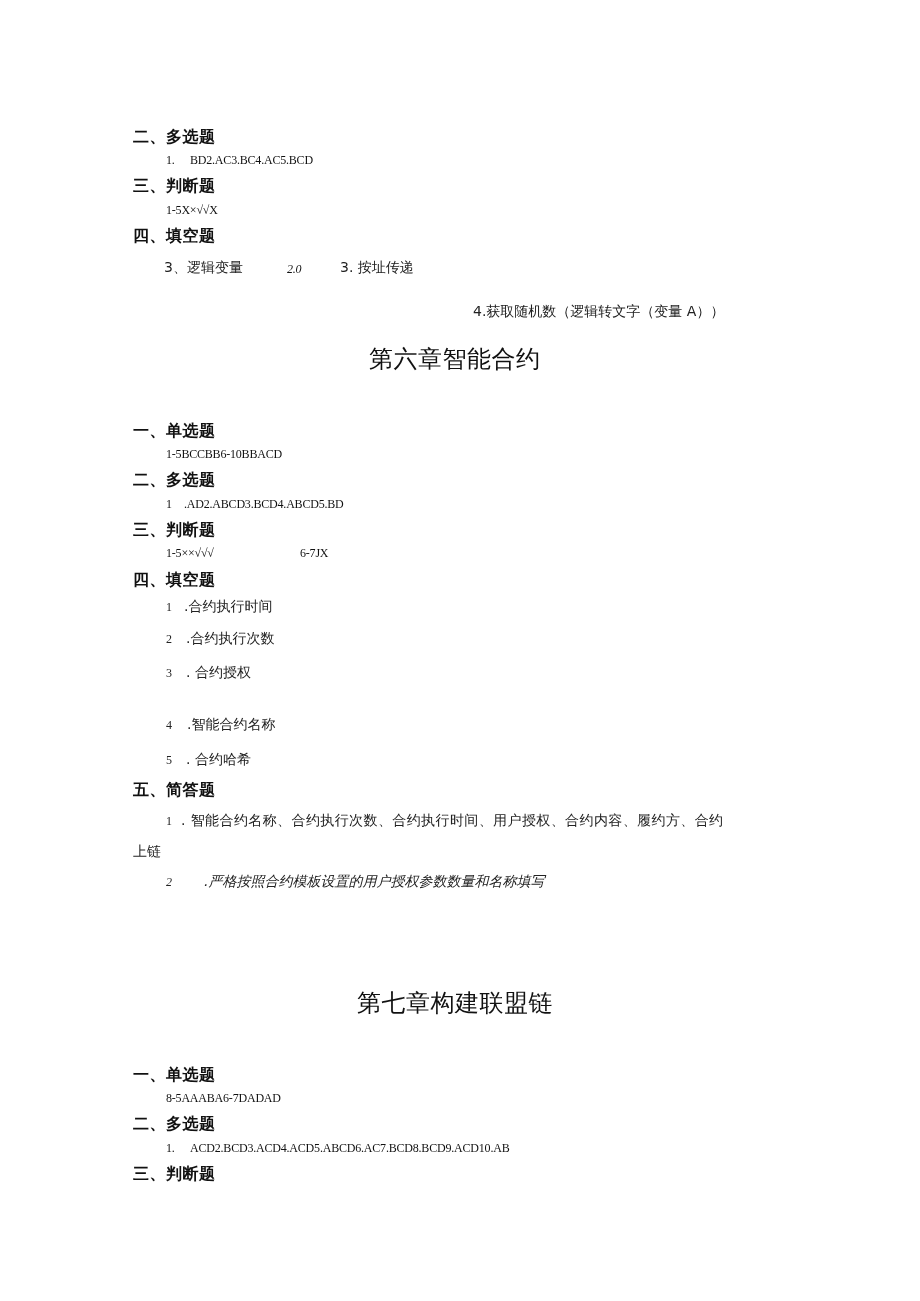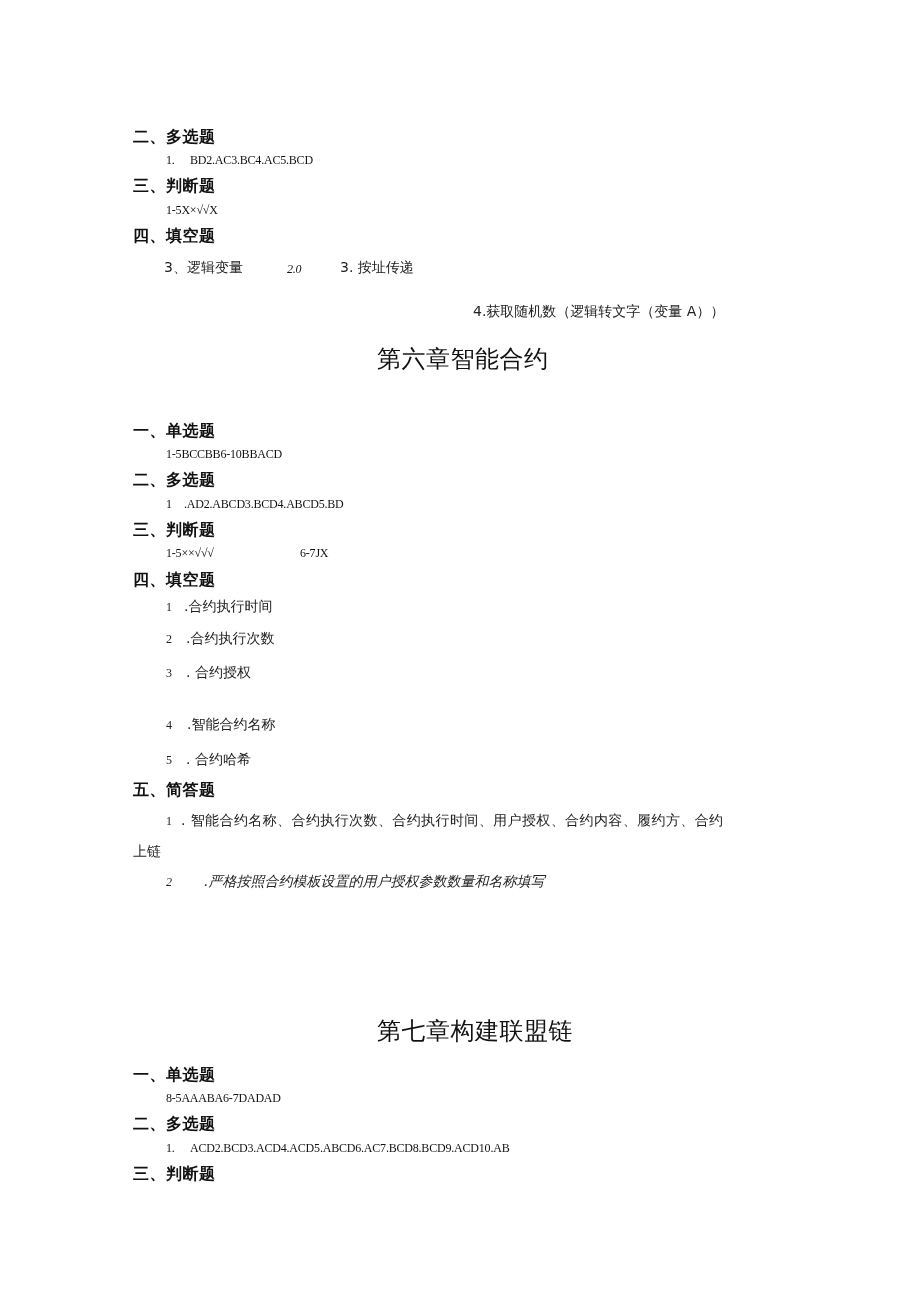--- a/index.html
+++ b/index.html
@@ -59,21 +59,21 @@
 
 <div class="abs heading" style="left:133px; top:176px;">三、判断题</div>
 <div class="abs ans" style="left:166px; top:203px;">1-5X×√√X</div>
 
 <div class="abs heading" style="left:133px; top:226px;">四、填空题</div>
 <div class="abs fill" style="left:164px; top:259px;">3、逻辑变量</div>
 <div class="abs ans" style="left:287px; top:262px;font-style:italic;">2.0</div>
 <div class="abs fill" style="left:340px; top:259px;">3. 按址传递</div>
 <div class="abs fill" style="left:473px; top:260px;margin-top:43px;">4.获取随机数（逻辑转文字（变量 A））</div>
 
-<div class="abs chapter" style="left:377px; top:343px;">第六章智能合约</div>
+<div class="abs chapter" style="left:369px; top:343px;">第六章智能合约</div>
 
 <div class="abs heading" style="left:133px; top:421px;">一、单选题</div>
 <div class="abs ans" style="left:166px; top:447px;">1-5BCCBB6-10BBACD</div>
 
 <div class="abs heading" style="left:133px; top:470px;">二、多选题</div>
 <div class="abs ans" style="left:166px; top:497px;">1</div>
 <div class="abs ans" style="left:184px; top:497px;">.AD2.ABCD3.BCD4.ABCD5.BD</div>
 
 <div class="abs heading" style="left:133px; top:520px;">三、判断题</div>
 <div class="abs ans" style="left:166px; top:546px;">1-5××√√√</div>
@@ -100,21 +100,21 @@
 <div class="abs heading" style="left:133px; top:780px;">五、简答题</div>
 
 <div class="abs para" style="left:166px; top:812px;">
   <span class="num" style="font-family:'Liberation Serif', serif; font-size:12px; display:inline-block; width:15px;">1</span><span style="letter-spacing:0.4px;">. 智能合约名称、合约执行次数、合约执行时间、用户授权、合约内容、履约方、合约</span>
 </div>
 <div class="abs para" style="left:133px; top:843px;">上链</div>
 <div class="abs para" style="left:166px; top:873px;font-style:italic;">
   <span class="num" style="font-family:'Liberation Serif', serif; font-size:12px; display:inline-block; width:38px;">2</span><span>.严格按照合约模板设置的用户授权参数数量和名称填写</span>
 </div>
 
-<div class="abs chapter" style="left:377px; top:987px;margin-top:28px;">第七章构建联盟链</div>
+<div class="abs chapter" style="left:357px; top:987px;">第七章构建联盟链</div>
 
 <div class="abs heading" style="left:133px; top:1065px;">一、单选题</div>
 <div class="abs ans" style="left:166px; top:1091px;">8-5AAABA6-7DADAD</div>
 
 <div class="abs heading" style="left:133px; top:1114px;">二、多选题</div>
 <div class="abs ans" style="left:166px; top:1141px;">1.</div>
 <div class="abs ans" style="left:190px; top:1141px;">ACD2.BCD3.ACD4.ACD5.ABCD6.AC7.BCD8.BCD9.ACD10.AB</div>
 
 <div class="abs heading" style="left:133px; top:1164px;">三、判断题</div>
 

